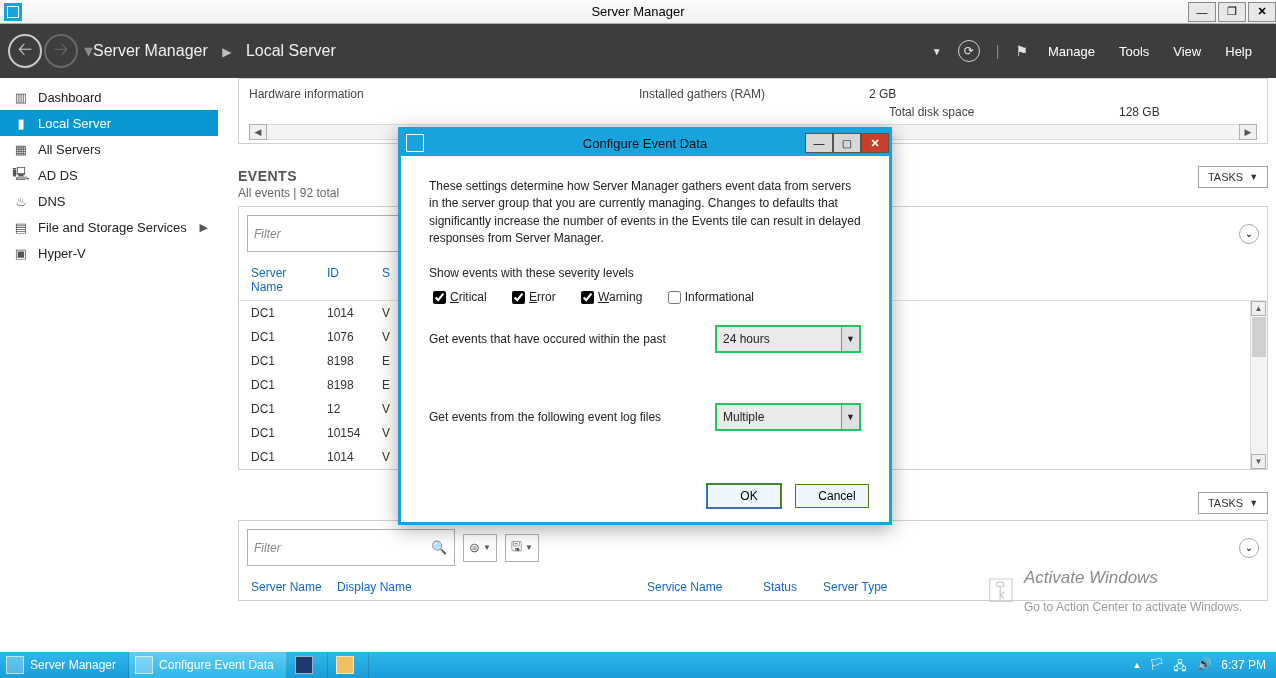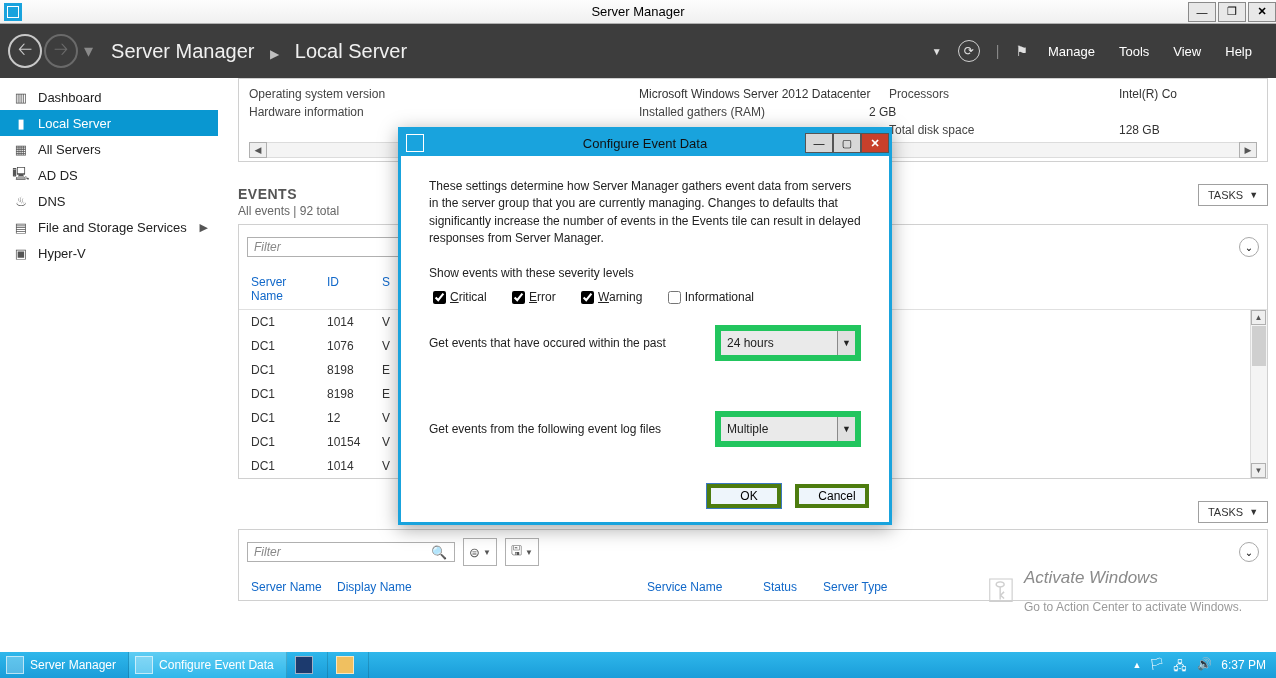--- a/index.html
+++ b/index.html
@@ -33,21 +33,21 @@
     background: #3d3d3d;
     color: #fff;
     display: flex; align-items: center;
     padding: 0 12px 0 8px;
   }
   .nav-circ {
     width:34px;height:34px;border:2px solid #c8c8c8;border-radius:50%;
     display:flex;align-items:center;justify-content:center;color:#c8c8c8;font-size:18px;margin-right:2px;cursor:default;
   }
   .nav-circ.disabled { border-color:#6a6a6a; color:#6a6a6a;}
-  .crumb { font-size:20px; font-weight:300; margin-left:18px; color:#f0f0f0;}
+  .crumb { font-size:16px; font-weight:300; color:#f0f0f0;}
   .crumb .sep { margin:0 10px; font-size:12px; color:#c0c0c0;}
   .ribbon .spacer { flex:1; }
   .ribbon .ricon { color:#e0e0e0; margin:0 8px; font-size:14px; cursor:default; }
   .ribbon .refresh-circ { width:22px;height:22px;border:1.5px solid #d0d0d0;border-radius:50%;display:inline-flex;align-items:center;justify-content:center;font-size:12px;}
   .ribbon .menu-item { color:#fff; font-size:13px; margin:0 12px; cursor:default; }
   
   .main { position:absolute; top:78px; bottom:26px; left:0; right:0; display:flex; background:#fff;}
   .sidebar { width:218px; background:#fff; border-right:0; padding-top:6px;}
   .side-item { display:flex; align-items:center; height:26px; padding-left:12px; font-size:13px; color:#222; cursor:default;}
   .side-item .sicon { width:18px; height:14px; margin-right:8px; display:inline-flex; align-items:center; justify-content:center; color:#555;}
@@ -70,21 +70,21 @@
 
   
   .section-head { display:flex; align-items:baseline; margin-top:22px; }
   .section-head h3 { margin:0; font-size:14px; letter-spacing:.5px; color:#555; font-weight:600;}
   .section-sub { font-size:12px; color:#666; margin-top:2px;}
   .tasks-btn { margin-left:auto; width:70px; height:22px; border:1px solid #a0a0a0; display:flex;align-items:center;justify-content:center; font-size:11px; color:#333; cursor:default;}
   .tasks-btn .tri{margin-left:6px;font-size:9px;}
 
   .tile { border:1px solid #d0d0d0; margin-top:6px; position:relative;}
   .filter-row { display:flex; align-items:center; padding:8px; gap:8px;}
-  .filter-box { flex:0 0 208px; height:20px; border:1px solid #b0b0b0; display:flex; align-items:center; padding:0 6px; color:#888; font-style:italic; background:#fff; position:relative;}
+  .filter-box { flex:0 0 208px; height:37px; border:1px solid #b0b0b0; display:flex; align-items:center; padding:0 6px; color:#888; font-style:italic; background:#fff; position:relative;}
   .filter-box .srch { margin-left:auto; font-style:normal; color:#555; font-size:13px;}
   .tool-chip { width:34px;height:28px;border:1px solid #b0b0b0; display:flex;align-items:center;justify-content:center;color:#555;font-size:13px;background:#fff;}
   .tool-chip .tri{font-size:8px;margin-left:3px;}
   .circ-exp { margin-left:auto; width:20px;height:20px;border:1px solid #a8a8a8;border-radius:50%;display:flex;align-items:center;justify-content:center;font-size:10px;}
 
   .grid-head { display:flex; padding:4px 8px; font-size:12px; color:#1168c9; border-bottom:1px solid #e0e0e0;}
   .grid-head div, .grid-row div { padding:2px 4px;}
   .col-srv{width:76px;} .col-id{width:55px;} .col-rest{flex:1;}
   .grid-body { max-height:170px; overflow:hidden; position:relative;}
   .grid-row { display:flex; padding:2px 8px; font-size:12px; color:#333; height:24px; align-items:center;}
@@ -115,24 +115,24 @@
   .dlg-title .dbtn { width:28px;height:20px;border:1px solid #555;background:#d7d7d7;display:flex;align-items:center;justify-content:center;font-size:11px;margin-left:0;}
   .dlg-title .dbtn.cls { background:#c8402b;color:#fff;font-weight:bold;}
   .dlg-body { padding:22px 28px 14px 28px; font-size:12px; color:#222; }
   .dlg-body p { margin:0 0 18px 0; line-height:1.45; }
   .sev-row { margin:8px 0 18px 0;}
   .chk { display:inline-flex; align-items:center; margin-right:18px; }
   .chk input { margin-right:4px; accent-color:#000; width:13px;height:13px;}
   .chk .ul { text-decoration:underline; }
   .drow { display:flex; align-items:center; margin:14px 0;}
   .drow .dl { flex:1; }
-  .dsel { width:146px; height:22px; border:6px solid #22c55e; background:#eaeaea; display:flex; align-items:center; padding:12px 6px; font-size:12px; position:relative;}
+  .dsel { width:146px; height:22px; border:2px solid #22c55e; background:#eaeaea; display:flex; align-items:center; padding:12px 6px; font-size:12px; position:relative;}
   .dsel .tri { position:absolute; right:0; top:0; bottom:0; width:18px; border-left:1px solid #8a8a8a; background:#e0e0e0; display:flex;align-items:center;justify-content:center;font-size:9px;}
   .dlg-foot { position:absolute; right:20px; bottom:14px; display:flex; gap:14px;}
-  .dlg-foot button { width:74px; height:24px; border:4px solid #4d7c0f; background:#eef5fb; font-size:12px; cursor:default;padding-left:16px;}
+  .dlg-foot button { width:74px; height:24px; border:1px solid #4d7c0f; background:#eef5fb; font-size:12px; cursor:default;padding-left:16px;}
   .dlg-foot button.ok { outline:1px solid #3b78c2; }
 
   
   .taskbar {
     position:absolute; left:0; right:0; bottom:0; height:26px;
     background:linear-gradient(#2fb7eb,#1a9dd9); display:flex; align-items:center;
     font-size:12px; color:#fff;
   }
   .tbtn { height:26px; padding:0 12px 0 6px; display:flex; align-items:center; border-right:1px solid rgba(0,0,0,.15); cursor:default;}
   .tbtn.active { background:linear-gradient(#5fcdf3,#2fb7eb);}
@@ -209,26 +209,20 @@
     <div class="side-item">
         <span class="sicon">▣</span>
         <span>Hyper-V</span>
       </div>
   </div>
 
   <div class="content">
     <div class="content-inner">
 
       <div class="prop-panel">
-        <div class="prop-row">
-          <div class="prop-label">Operating system version</div>
-          <div class="prop-val">Microsoft Windows Server 2012 Datacenter</div>
-          <div class="prop-label2">Processors</div>
-          <div class="prop-val2">Intel(R) Co</div>
-        </div>
         <div class="prop-row">
           <div class="prop-label">Hardware information</div>
           <div class="prop-label2">Installed gathers (RAM)</div>
           <div class="prop-val2">2 GB</div>
         </div>
         <div class="prop-row">
           <div class="prop-label"></div>
           <div class="prop-val"></div>
           <div class="prop-label2">Total disk space</div>
           <div class="prop-val2">128 GB</div>

